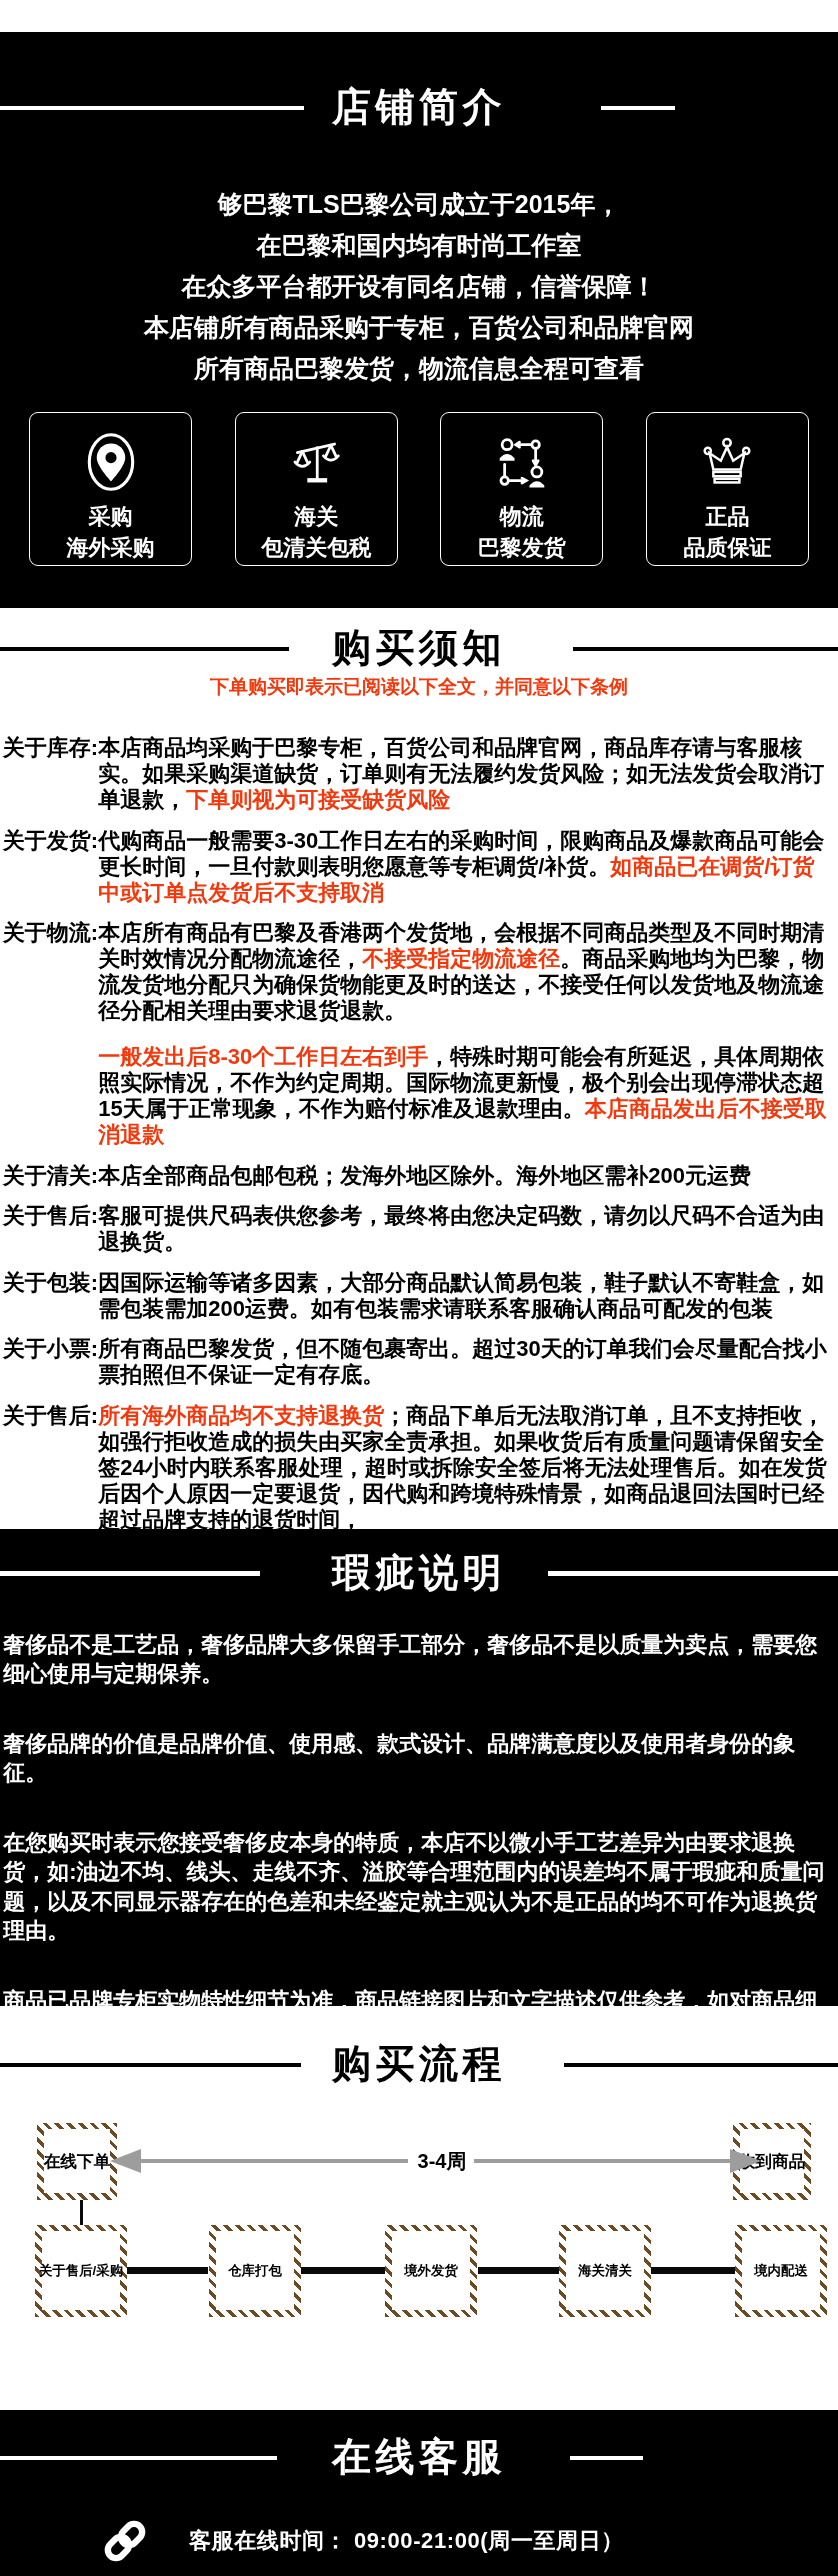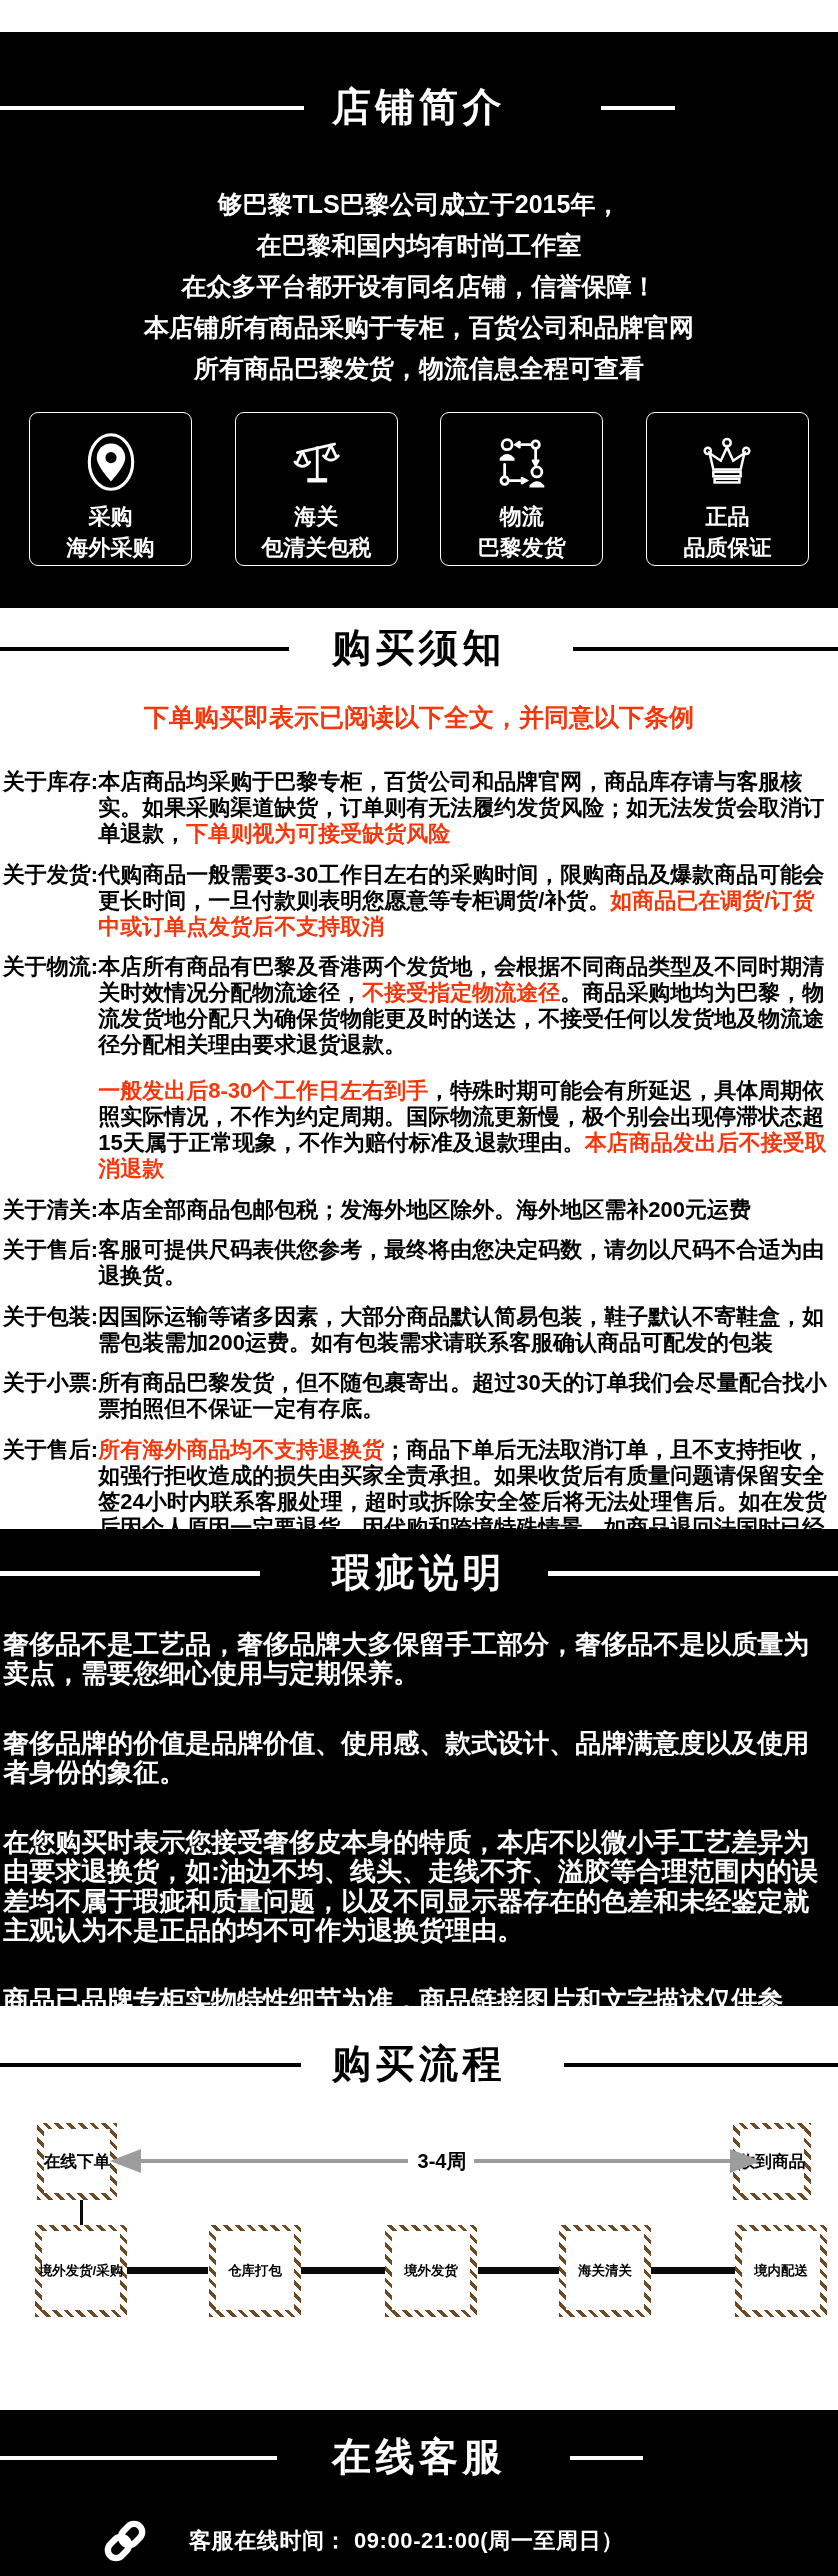--- a/index.html
+++ b/index.html
@@ -41,33 +41,32 @@
   .fbox{
     width:163px;height:154px;border:1.7px solid #fff;border-radius:9px;
     display:flex;flex-direction:column;align-items:center;
   }
   .fbox .ficon{margin-top:15.6px;height:66px;display:flex;align-items:center;}
   .fbox .flbl{margin-top:5.6px;text-align:center;font-size:22px;font-weight:700;line-height:31px;}
 
   
   #sec-notice{height:921px;padding-top:13.4px;}
   .subtitle{
-    text-align:center;color:var(--red);font-size:25px;font-weight:700;
-    margin-top:27px;
+    text-align:center;color:var(--red);font-size:19px;font-weight:700;
   }
   .n-items{margin-top:35px;padding:0 3.3px 0 2.2px;}
   .n-item{display:flex;margin-bottom:14.5px;font-size:22px;line-height:26px;font-weight:700;}
   .n-label{width:96px;flex:0 0 96px;white-space:nowrap;text-align:right;}
   .n-body{flex:1;padding-right:1.1px;}
   .n-body p + p{margin-top:20px;}
   .seg-red{color:var(--red);}
 
   
   #sec-defect{height:477px;padding-top:16.7px;}
-  .d-paras{margin-top:31px;padding:0 5.6px 0 3.3px;font-size:26px;font-weight:700;line-height:29.5px;}
+  .d-paras{margin-top:31px;padding:0 5.6px 0 3.3px;font-size:22px;font-weight:700;line-height:29.5px;}
   .d-paras p + p{margin-top:40px;}
 
   
   #sec-flow{height:404px;padding-top:31px;}
   .flowchart{position:relative;height:312px;margin-top:5.6px;}
   .stripebox{
     position:absolute;padding:6.7px;
     background:repeating-linear-gradient(45deg,var(--stripe) 0 3.3px,#fff 3.3px 8.3px);
   }
   .sb-in{
@@ -295,21 +294,21 @@
 
     <span class="ah" id="ah-left"></span>
     <div class="arrow-line" id="al-left"></div>
     <div class="dur">3-4周</div>
     <div class="arrow-line" id="al-right"></div>
     <span class="ah" id="ah-right"></span>
 
     <div class="conn-v"></div>
 
     <div class="stripebox step" id="st-0">
-      <div class="sb-in">境外发货/采购</div>
+      <div class="sb-in">关于售后/采购</div>
     </div>
     <div class="conn-h" id="ch-0"></div>
     <div class="stripebox step" id="st-1">
       <div class="sb-in">仓库打包</div>
     </div>
     <div class="conn-h" id="ch-1"></div>
     <div class="stripebox step" id="st-2">
       <div class="sb-in">境外发货</div>
     </div>
     <div class="conn-h" id="ch-2"></div>

